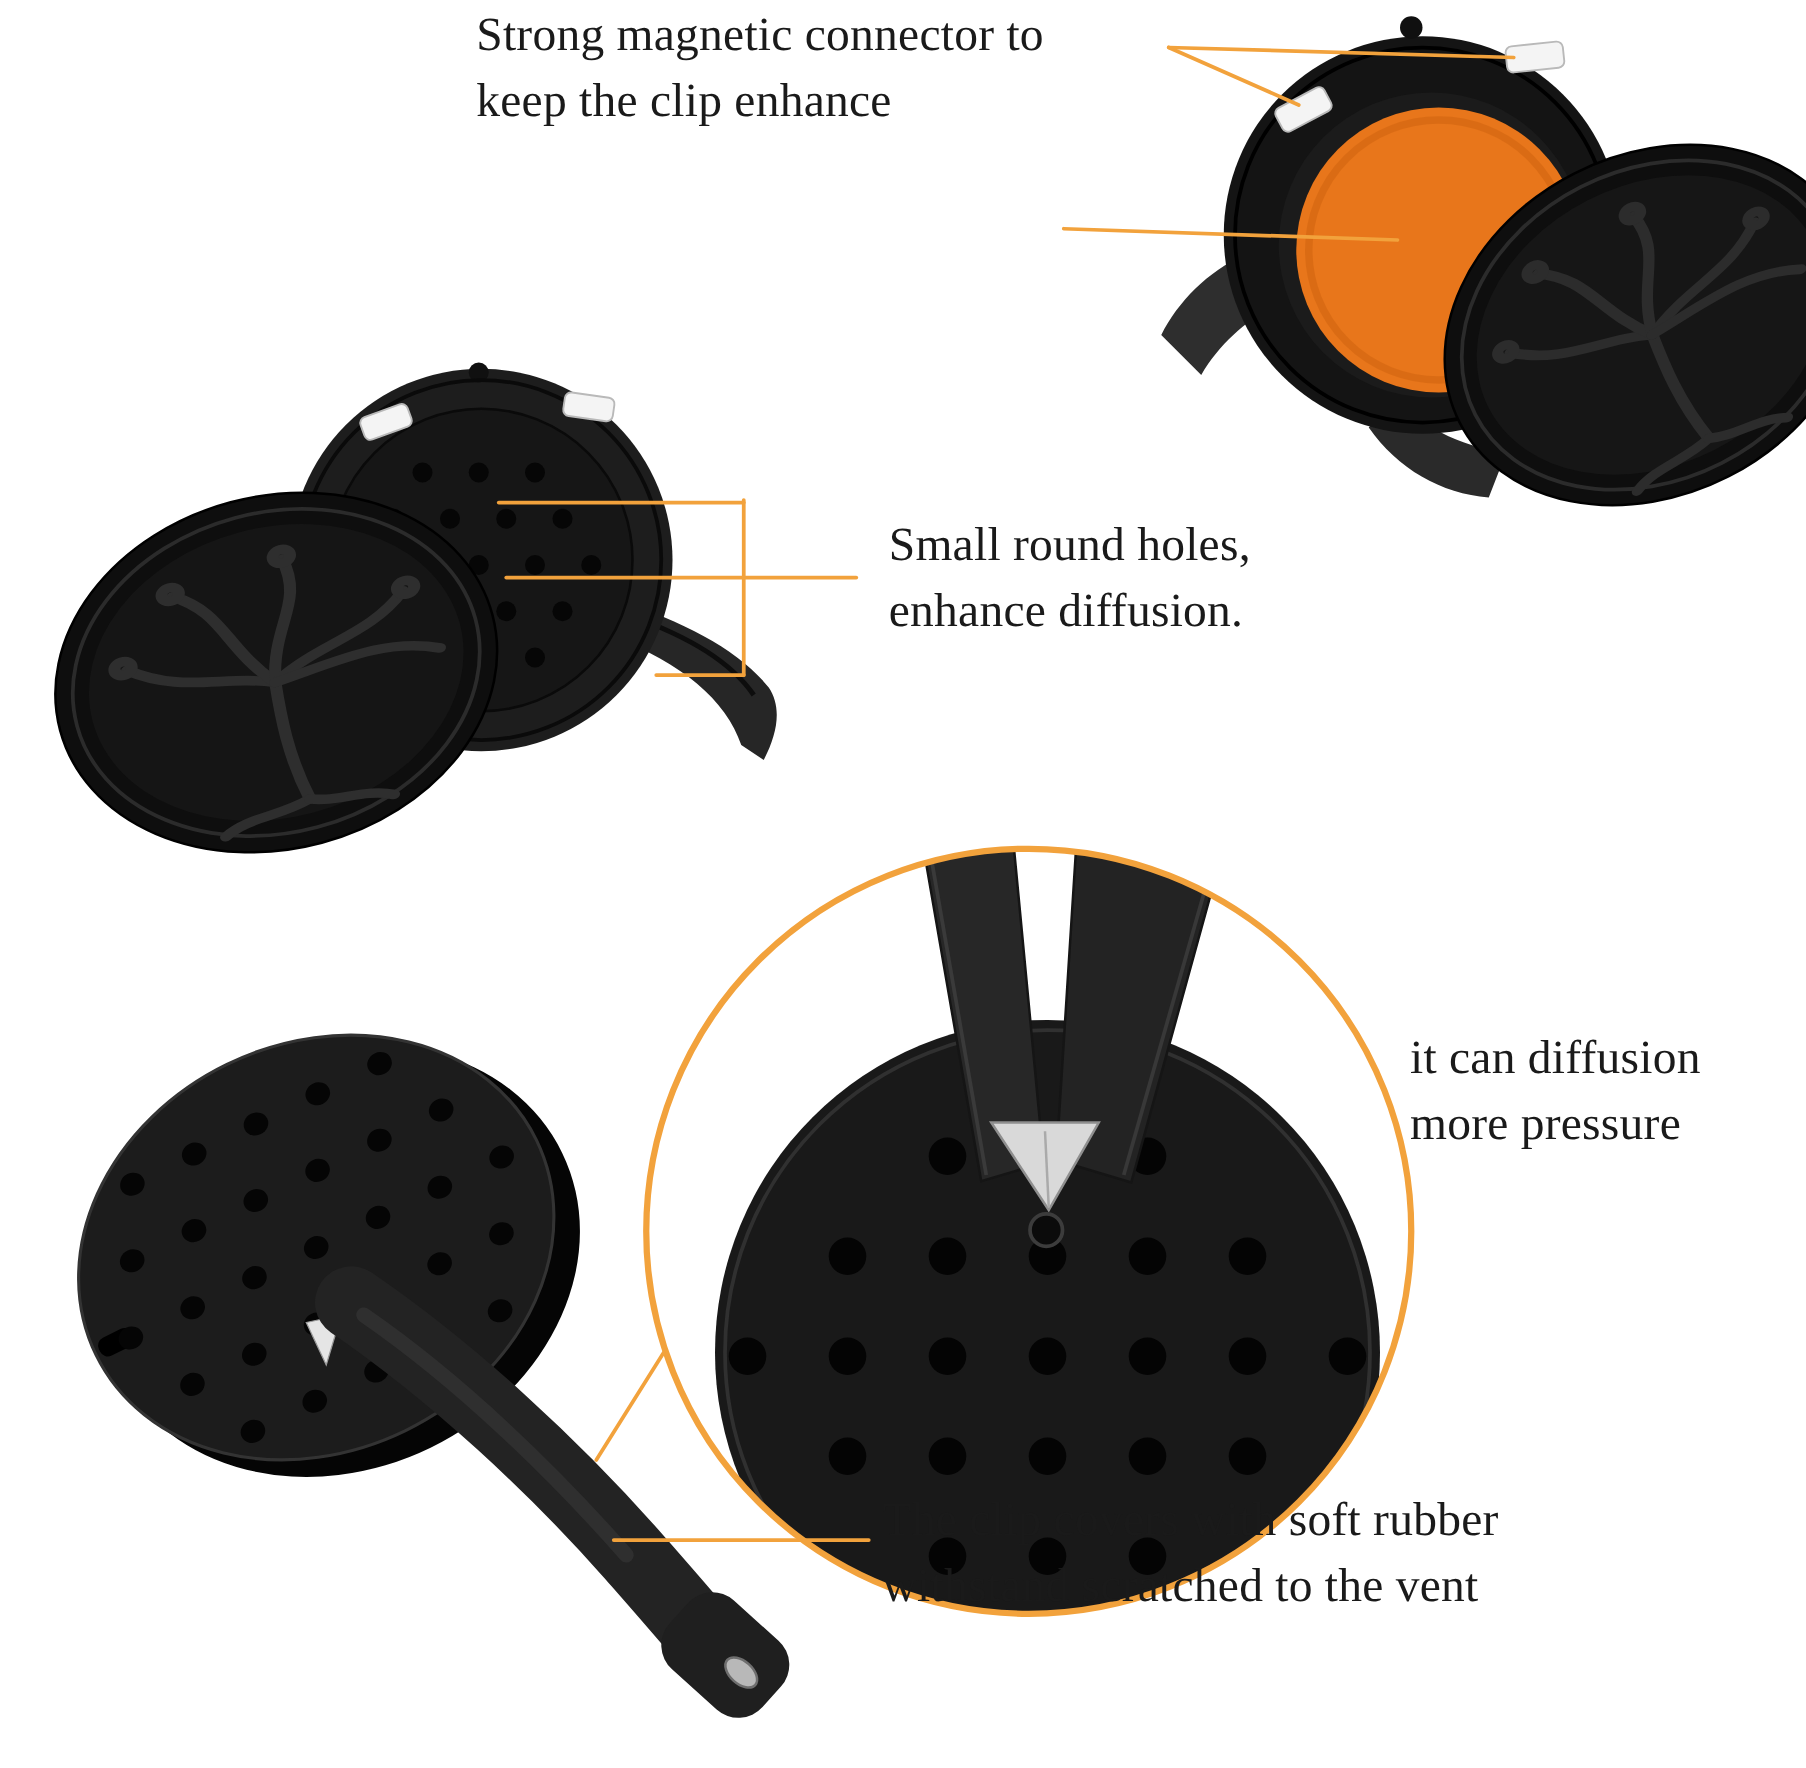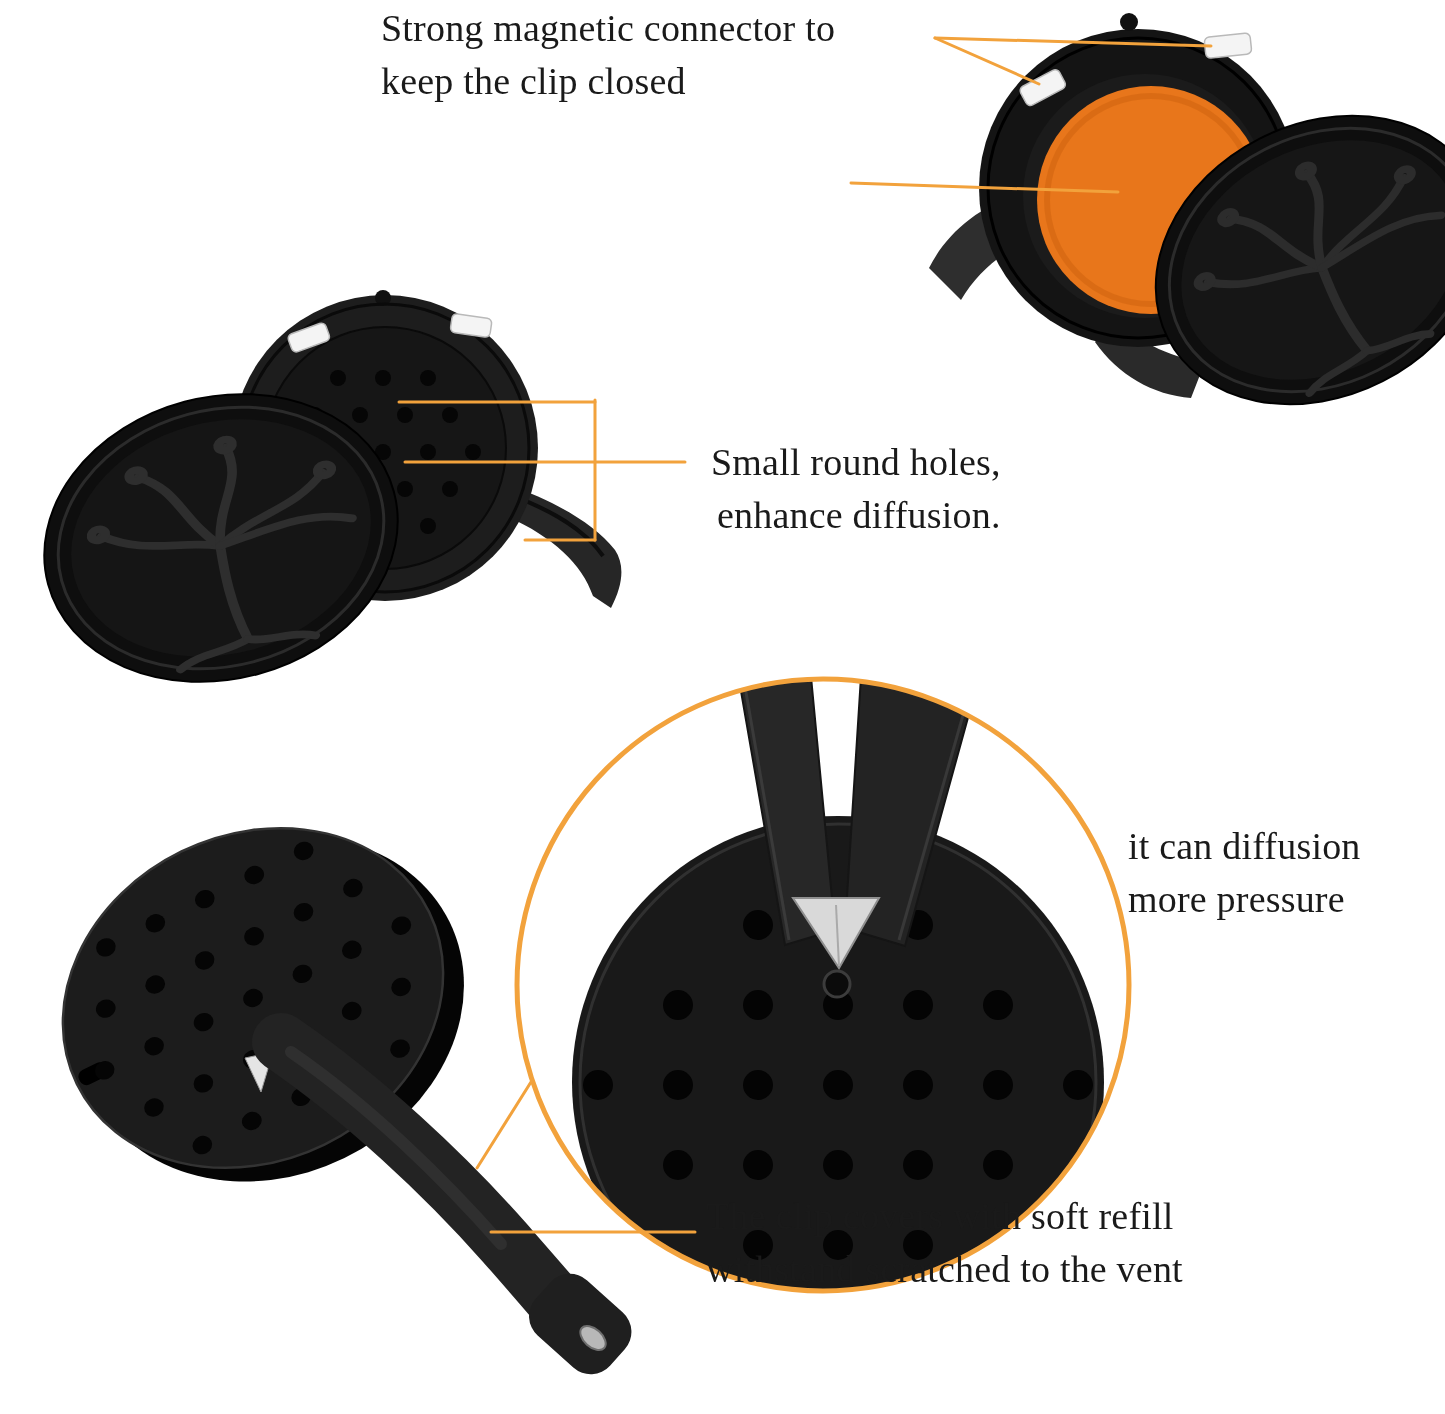--- a/index.html
+++ b/index.html
@@ -242,32 +242,32 @@
         <path class="callout" d="M562,540 L492,540"></path>
         <path class="callout" d="M562,462 L652,462"></path>
       </g>
       <path class="callout" d="M444,1168 L498,1082"></path>
       <path class="callout" d="M662,1232 L458,1232"></path>
     </g>
   </svg>
 
   <div class="label" style="left:348px;top:2px;">
     <div>Strong magnetic connector to</div>
-    <div>keep the clip closed</div>
-  </div>
-
-
-  <div class="label" style="left:678px;top:436px;text-align:right;">
+    <div>keep the clip enhance</div>
+  </div>
+
+
+  <div class="label" style="left:678px;top:410px;">
     <div>Small round holes,</div>
     <div>enhance diffusion.</div>
   </div>
 
   <div class="label" style="left:1095px;top:820px;">
     <div>it can diffusion</div>
     <div>more pressure</div>
   </div>
 
   <div class="label" style="left:673px;top:1190px;">
-    <div>The clip covers with soft refill</div>
+    <div>The clip covers with soft rubber</div>
     <div>withstand scratched to the vent</div>
   </div>
 
 </div>
 
 </body></html>

